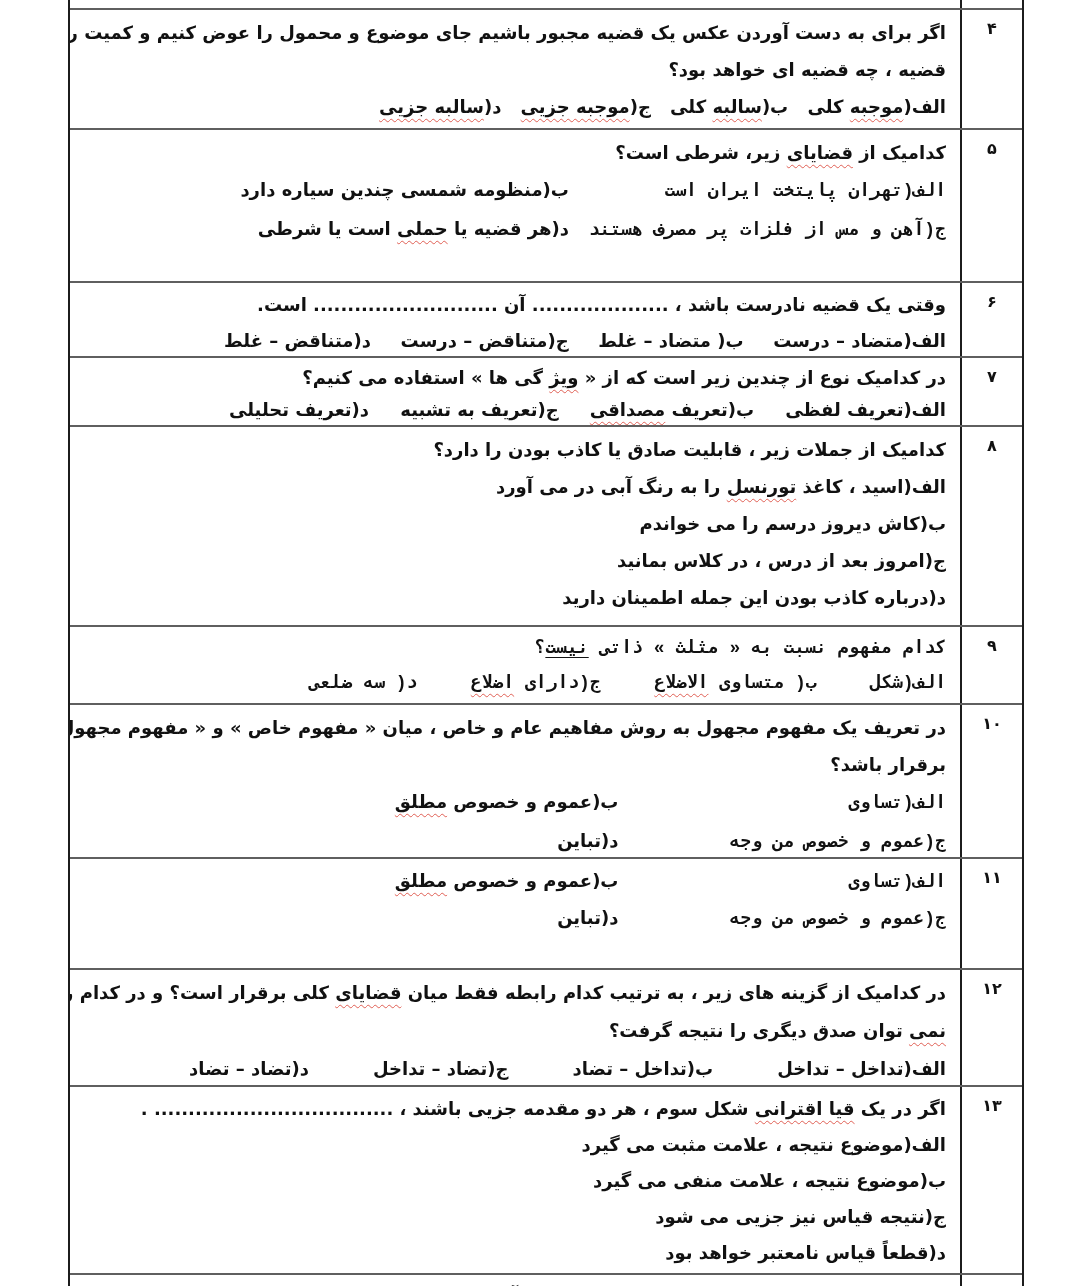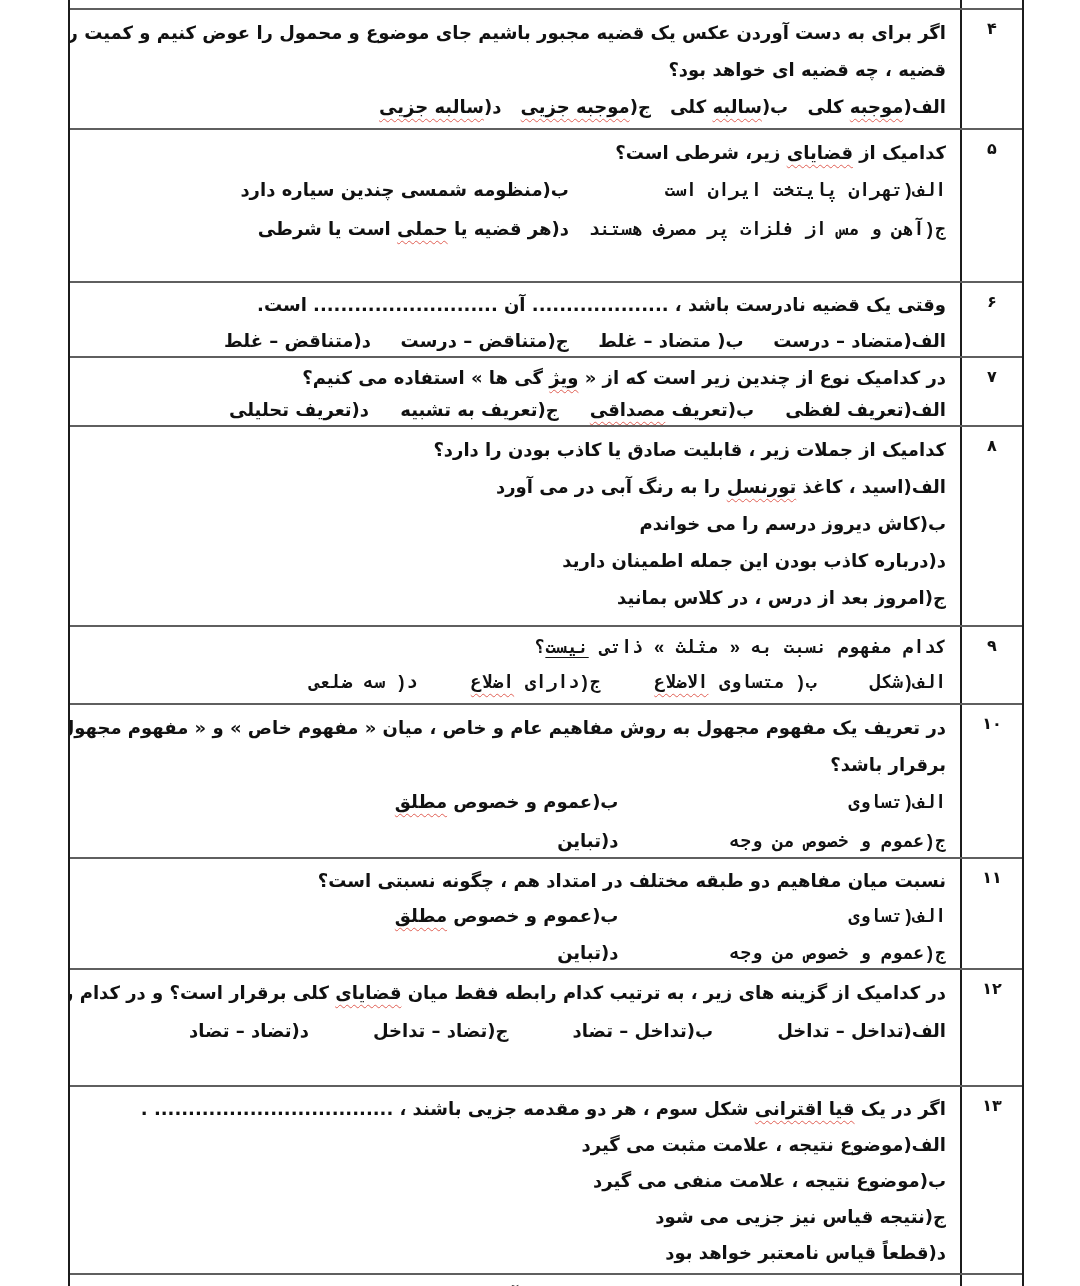--- a/index.html
+++ b/index.html
@@ -108,22 +108,22 @@
           <span class="opt"><span>د(تعریف تحلیلی</span></span>
         </div>
       </div>
     </div>
     <div class="row" style="height: 200px;">
       <div class="num-cell">۸</div>
       <div class="content-cell" style="line-height: 37px;">
         <div class="q-line"><span>کدامیک از جملات زیر ، قابلیت صادق یا کاذب بودن را دارد؟</span></div>
         <div class="q-line"><span>الف(اسید ، کاغذ </span><span class="sq">تورنسل</span><span> را به رنگ آبی در می آورد</span></div>
         <div class="q-line"><span>ب(کاش دیروز درسم را می خواندم</span></div>
+        <div class="q-line"><span>ج(امروز بعد از درس ، در کلاس بمانید</span></div>
         <div class="q-line"><span>د(درباره کاذب بودن این جمله اطمینان دارید</span></div>
-        <div class="q-line"><span>ج(امروز بعد از درس ، در کلاس بمانید</span></div>
       </div>
     </div>
     <div class="row" style="height: 78px;">
       <div class="num-cell">۹</div>
       <div class="content-cell" style="line-height: 35px; font-family: Liberation Mono, monospace;">
         <div class="q-line"><span>کدام مفهوم نسبت به « مثلث » ذاتی </span><span class="ul">نیست</span><span>؟</span></div>
         <div class="q-line opt-row" style="padding-left: 225px;">
           <span class="opt"><span>الف(شکل</span></span>
           <span class="opt"><span>ب( متساوی </span><span class="sq">الاضلاع</span></span>
           <span class="opt"><span>ج(دارای </span><span class="sq">اضلاع</span></span>
@@ -136,29 +136,29 @@
       <div class="content-cell" style="line-height: 37px;">
         <div class="q-line"><span>در تعریف یک مفهوم مجهول به روش مفاهیم عام و خاص ، میان « مفهوم خاص » و « مفهوم مجهول » چه نسبتی می تواند</span></div>
         <div class="q-line"><span>برقرار باشد؟</span></div>
         <div class="q-line"><span class="opt col1" style="width: 38%;"><span>الف(تساوی</span></span><span class="opt"><span>ب(عموم و خصوص </span><span class="sq">مطلق</span></span></div>
         <div class="q-line"><span class="opt col1" style="width: 38%;"><span>ج(عموم و خصوص من وجه</span></span><span class="opt"><span>د(تباین</span></span></div>
       </div>
     </div>
     <div class="row" style="height: 111px;">
       <div class="num-cell">۱۱</div>
       <div class="content-cell" style="line-height: 35px;">
-        <div class="q-line"><span>نسبت میان مفاهیم دو طبقه مختلف در امتداد هم ، چگونه نسبتی است؟</span></div>
         <div class="q-line"><span class="opt col1" style="width: 38%;"><span>الف(تساوی</span></span><span class="opt"><span>ب(عموم و خصوص </span><span class="sq">مطلق</span></span></div>
         <div class="q-line"><span class="opt col1" style="width: 38%;"><span>ج(عموم و خصوص من وجه</span></span><span class="opt"><span>د(تباین</span></span></div>
       </div>
     </div>
     <div class="row" style="height: 117px;">
       <div class="num-cell">۱۲</div>
       <div class="content-cell" style="line-height: 38px;">
         <div class="q-line"><span>در کدامیک از گزینه های زیر ، به ترتیب کدام رابطه فقط میان </span><span class="sq">قضایای</span><span> کلی برقرار است؟ و در کدام رابطه از کذب یکی</span></div>
+        <div class="q-line"><span class="sq">نمی</span><span> توان صدق دیگری را نتیجه گرفت؟</span></div>
         <div class="q-line opt-row" style="padding-left: 105px;">
           <span class="opt"><span>الف(تداخل – تداخل</span></span>
           <span class="opt"><span>ب(تداخل – تضاد</span></span>
           <span class="opt"><span>ج(تضاد – تداخل</span></span>
           <span class="opt"><span>د(تضاد – تضاد</span></span>
         </div>
       </div>
     </div>
     <div class="row" style="height: 188px;">
       <div class="num-cell">۱۳</div>

